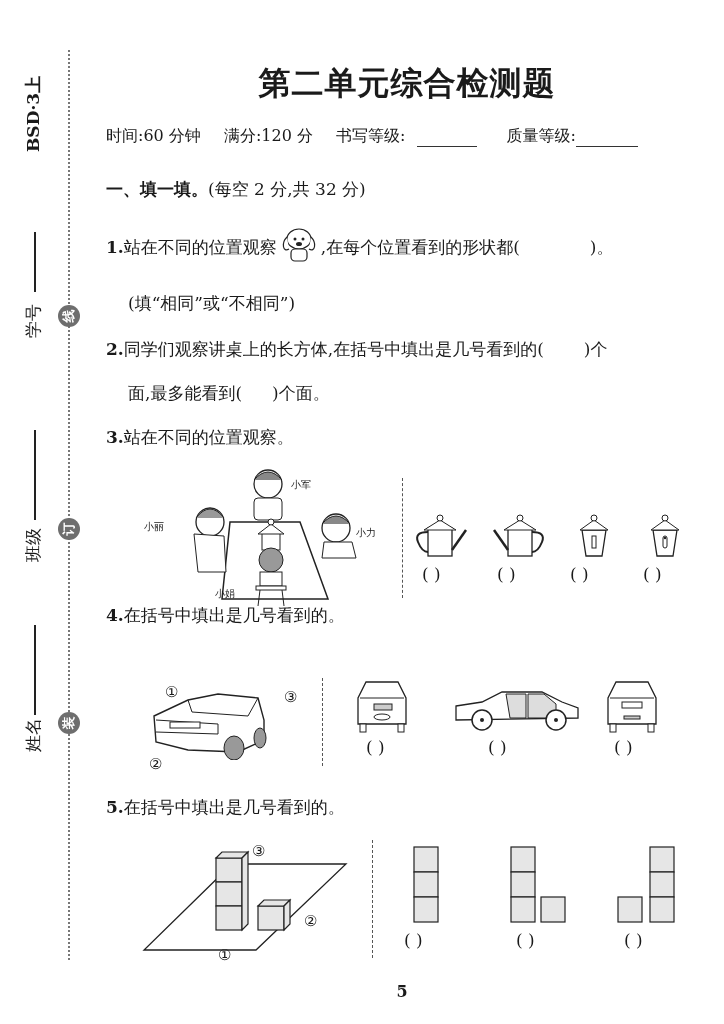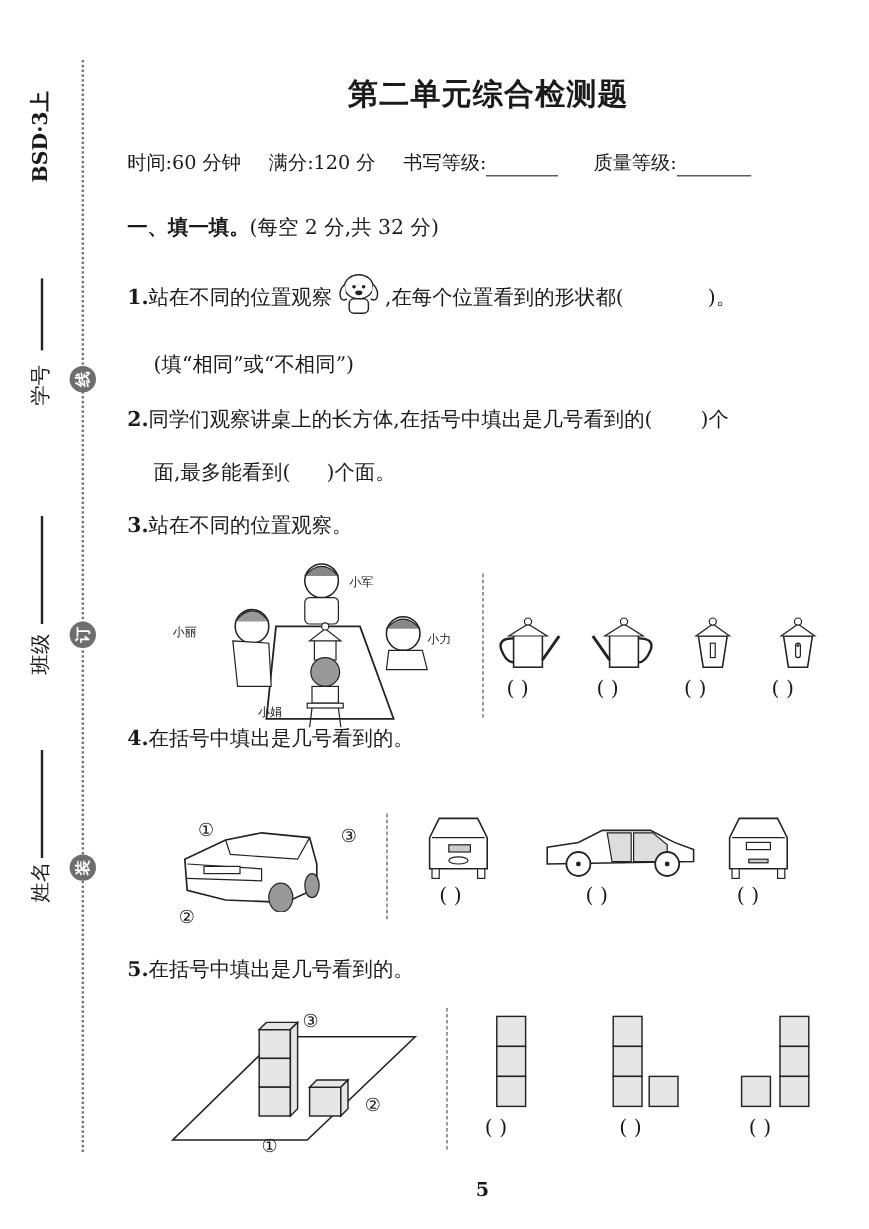--- a/index.html
+++ b/index.html
@@ -5,21 +5,21 @@
   html, body { margin:0; padding:0; background:#fff; }
   body { width:724px; height:1024px; position:relative; overflow:hidden;
          font-family:"DejaVu Serif", "Liberation Serif", serif; color:#1a1a1a; }
   .abs { position:absolute; }
   .binding-line { position:absolute; left:68px; top:50px; height:910px; border-left:2px dotted #777; }
   .vlabel { position:absolute; transform:rotate(-90deg); transform-origin:left top; white-space:nowrap; font-size:17px; }
   .vrule { position:absolute; left:34px; width:1.5px; background:#222; }
   .seal { position:absolute; left:58px; width:22px; height:22px; border-radius:50%; background:#6e6e6e; color:#fff;
           font-size:13px; display:flex; align-items:center; justify-content:center; transform:rotate(-90deg); font-family:"DejaVu Sans", sans-serif; font-weight:bold; }
   .title { position:absolute; top:62px; left:0; width:724px; padding-left:90px; box-sizing:border-box; text-align:center;
-           font-size:25px; font-weight:bold; font-family:Liberation Serif, serif; letter-spacing:1px; }
+           font-size:32px; font-weight:bold; font-family:Liberation Serif, serif; letter-spacing:1px; }
   .meta { position:absolute; top:126px; left:106px; font-size:16px; white-space:nowrap; }
   .meta span { margin-right:18px; }
   .blank { display:inline-block; border-bottom:1px solid #333; vertical-align:bottom; height:16px; }
   .sec { position:absolute; left:106px; font-size:17px; white-space:nowrap;text-align:center; }
   .sec b { font-family:"DejaVu Sans", sans-serif; }
   .q { position:absolute; left:106px; font-size:17px; white-space:nowrap; }
   .qn { font-weight:bold; font-family:"DejaVu Serif", serif; }
   .paren { position:absolute; font-size:17px; }
   .dash-v { position:absolute; border-left:1.5px dashed #555; }
   .lbl { position:absolute; font-size:10px; font-family:"DejaVu Sans", sans-serif; }
@@ -42,21 +42,21 @@
 
 <div class="vrule" style="top:625px; height:90px;"></div>
 <div class="vlabel" style="left:22px; top:752px;">姓名</div>
 <div class="seal" style="top:712px;">装</div>
 
 <div class="title">第二单元综合检测题</div>
 
 <div class="meta">
   <span>时间:60 分钟</span>
   <span>满分:120 分</span>
-  <span style="margin-right:0">书写等级:</span><span class="blank" style="width:60px; margin-right:24px;"></span>
+  <span style="margin-right:12px">书写等级:</span><span class="blank" style="width:60px; margin-right:24px;"></span>
   <span style="margin-right:0">质量等级:</span><span class="blank" style="width:62px;"></span>
 </div>
 
 <div class="sec" style="top:178px;">
   <b>一、填一填。</b><span>(每空 2 分,共 32 分)</span>
 </div>
 
 <div class="q" style="top:236px;text-align:right;">
   <span class="qn">1.</span><span>站在不同的位置观察</span><span style="display:inline-block; width:44px; height:20px; vertical-align:middle;">
     <svg width="44" height="40" viewBox="0 0 44 40" style="margin-top:-14px">

